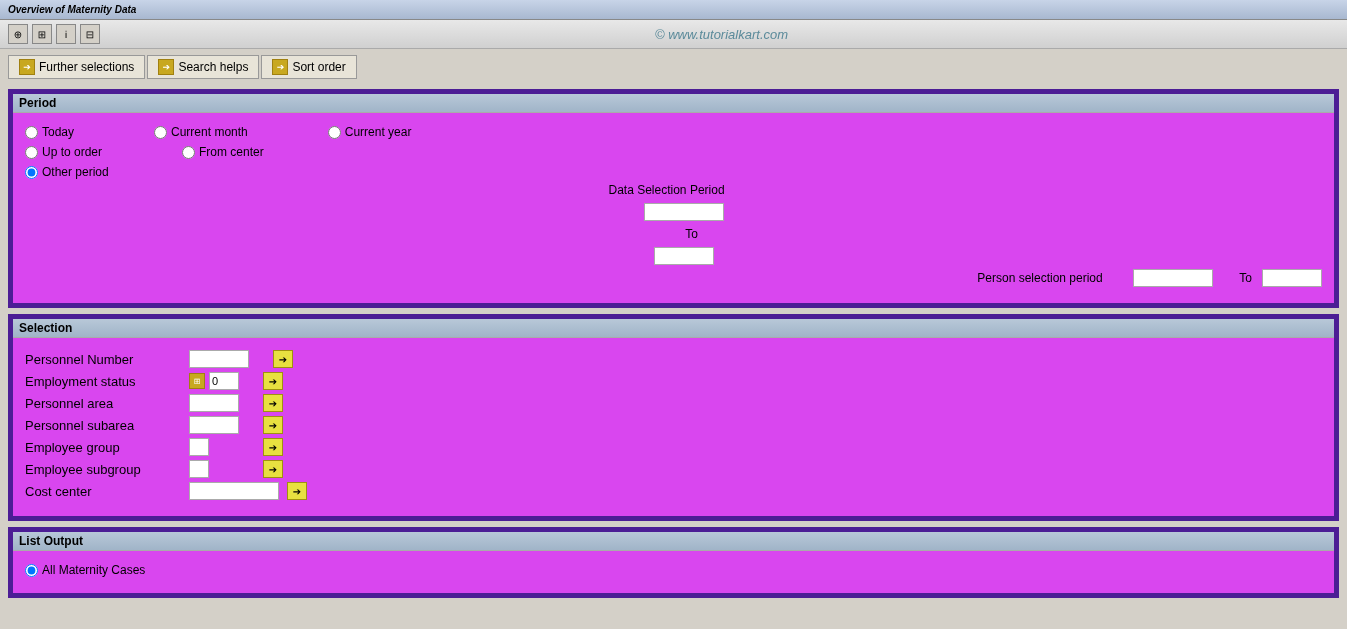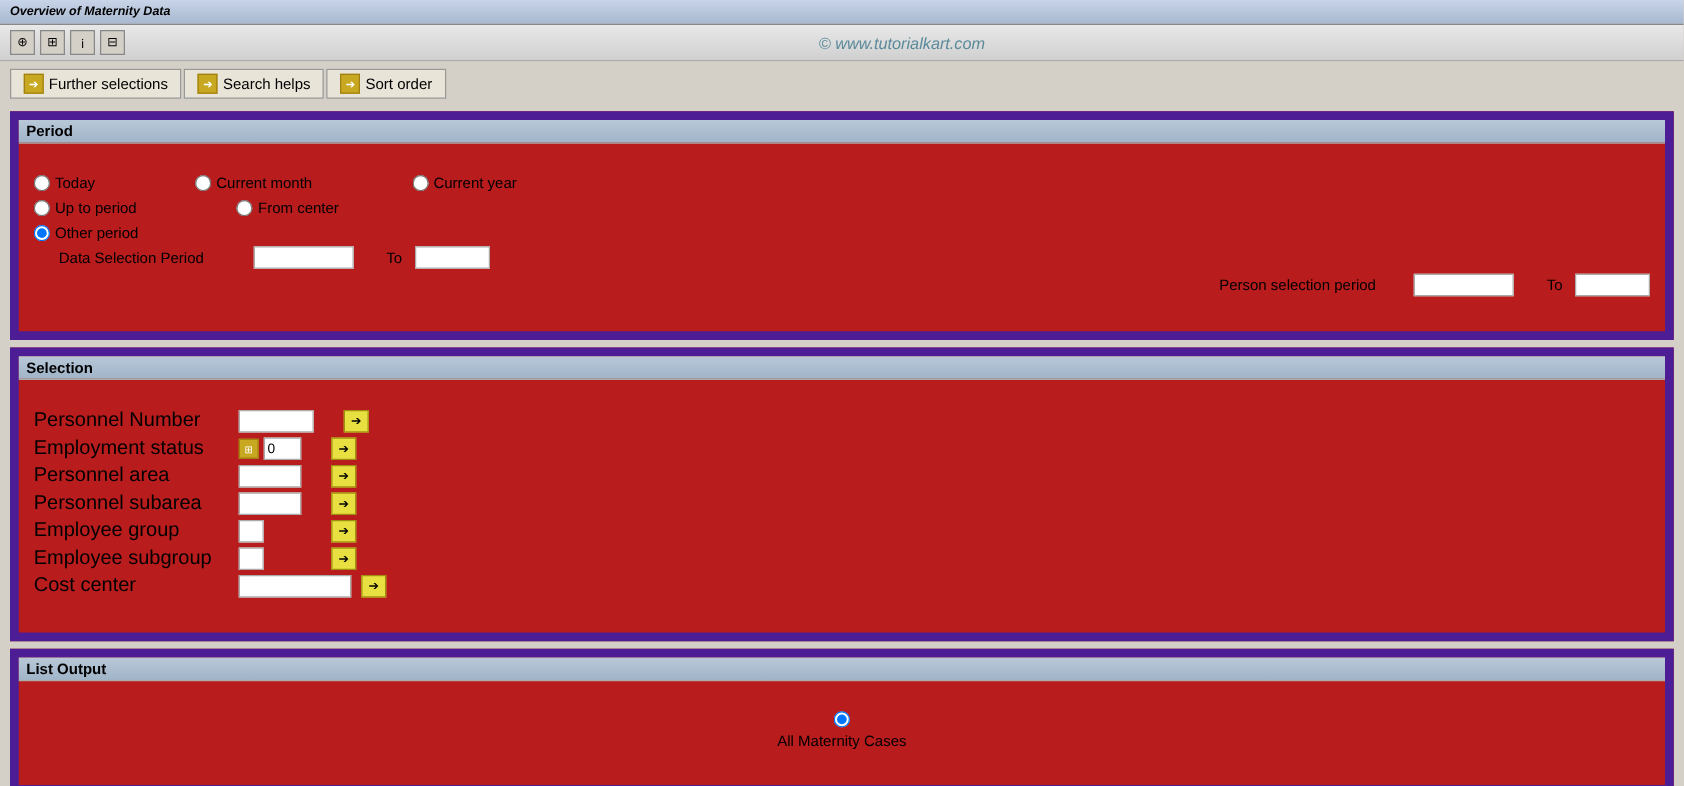--- a/index.html
+++ b/index.html
@@ -68,33 +68,33 @@
       align-items: center;
       justify-content: center;
       color: white;
       font-size: 9px;
     }
     .main-content {
       padding: 4px 8px;
       background: #d4d0c8;
     }
     .section {
-      background: #b91c1c;
-      border: 7px solid #4c1d95;
+      background: #d946ef;
+      border: 5px solid #4c1d95;
       margin-bottom: 6px;
     }
     .section-header {
       background: linear-gradient(to bottom, #b8c8d8, #a0b4c8);
       padding: 2px 6px;
       font-weight: bold;
       font-size: 12px;
       border-bottom: 1px solid #aaa;
     }
     .section-body {
-      padding: 24px 12px;
+      padding: 12px 12px;
     }
     .radio-row {
       display: flex;
       gap: 80px;
       margin-bottom: 6px;
       align-items: center;
     }
     .radio-item {
       display: flex;
       align-items: center;
@@ -126,21 +126,21 @@
       margin-right: 4px;
     }
     .selection-row {
       display: flex;
       align-items: center;
       margin-bottom: 4px;
       gap: 4px;
     }
     .sel-label {
       width: 160px;
-      font-size: 16px;
+      font-size: 13px;
     }
     .sel-input {
       border: 1px solid #aaa;
       background: white;
       height: 18px;
       font-size: 11px;
       padding: 1px 2px;
     }
     .arrow-btn {
       width: 20px;
@@ -211,34 +211,34 @@
           <label>Current month</label>
         </div>
         <div class="radio-item">
           <input type="radio" name="period" style="">
           <label>Current year</label>
         </div>
       </div>
       <div class="radio-row">
         <div class="radio-item">
           <input type="radio" name="period" style="">
-          <label>Up to period</label>
+          <label>Up to order</label>
         </div>
         <div class="radio-item">
           <input type="radio" name="period" style="">
           <label>From center</label>
         </div>
       </div>
       <div class="radio-row" style="margin-bottom:4px;">
         <div class="radio-item">
           <input type="radio" name="period" checked="" style="">
           <label>Other period</label>
         </div>
       </div>
-      <div class="field-row" style="margin-left:20px;">
+      <div class="field-row" style="margin-left:20px;flex-direction:column;">
         <span class="field-label">Data Selection Period</span>
         <input type="text" class="field-input" style="width: 80px;">
         <span class="to-label">To</span>
         <input type="text" class="field-input" style="width: 60px;">
       </div>
       <div class="field-row" style="margin-left:20px;justify-content:flex-end;">
         <span class="field-label">Person selection period</span>
         <input type="text" class="field-input" style="width: 80px;">
         <span class="to-label">To</span>
         <input type="text" class="field-input" style="width: 60px;">
@@ -306,20 +306,20 @@
           <div class="arrow-btn">➔</div>
         </div>
       </div>
 
     </div>
   </div>
 
   <div class="section">
     <div class="section-header">List Output</div>
     <div class="section-body">
-      <div class="radio-item" style="margin-bottom:4px;flex-direction:column;">
+      <div class="radio-item" style="margin-bottom:4px;">
         <input type="radio" name="list-output" checked="" style="">
         <label>All Maternity Cases</label>
       </div>
     </div>
   </div>
 
 </div>
 
 </body></html>

